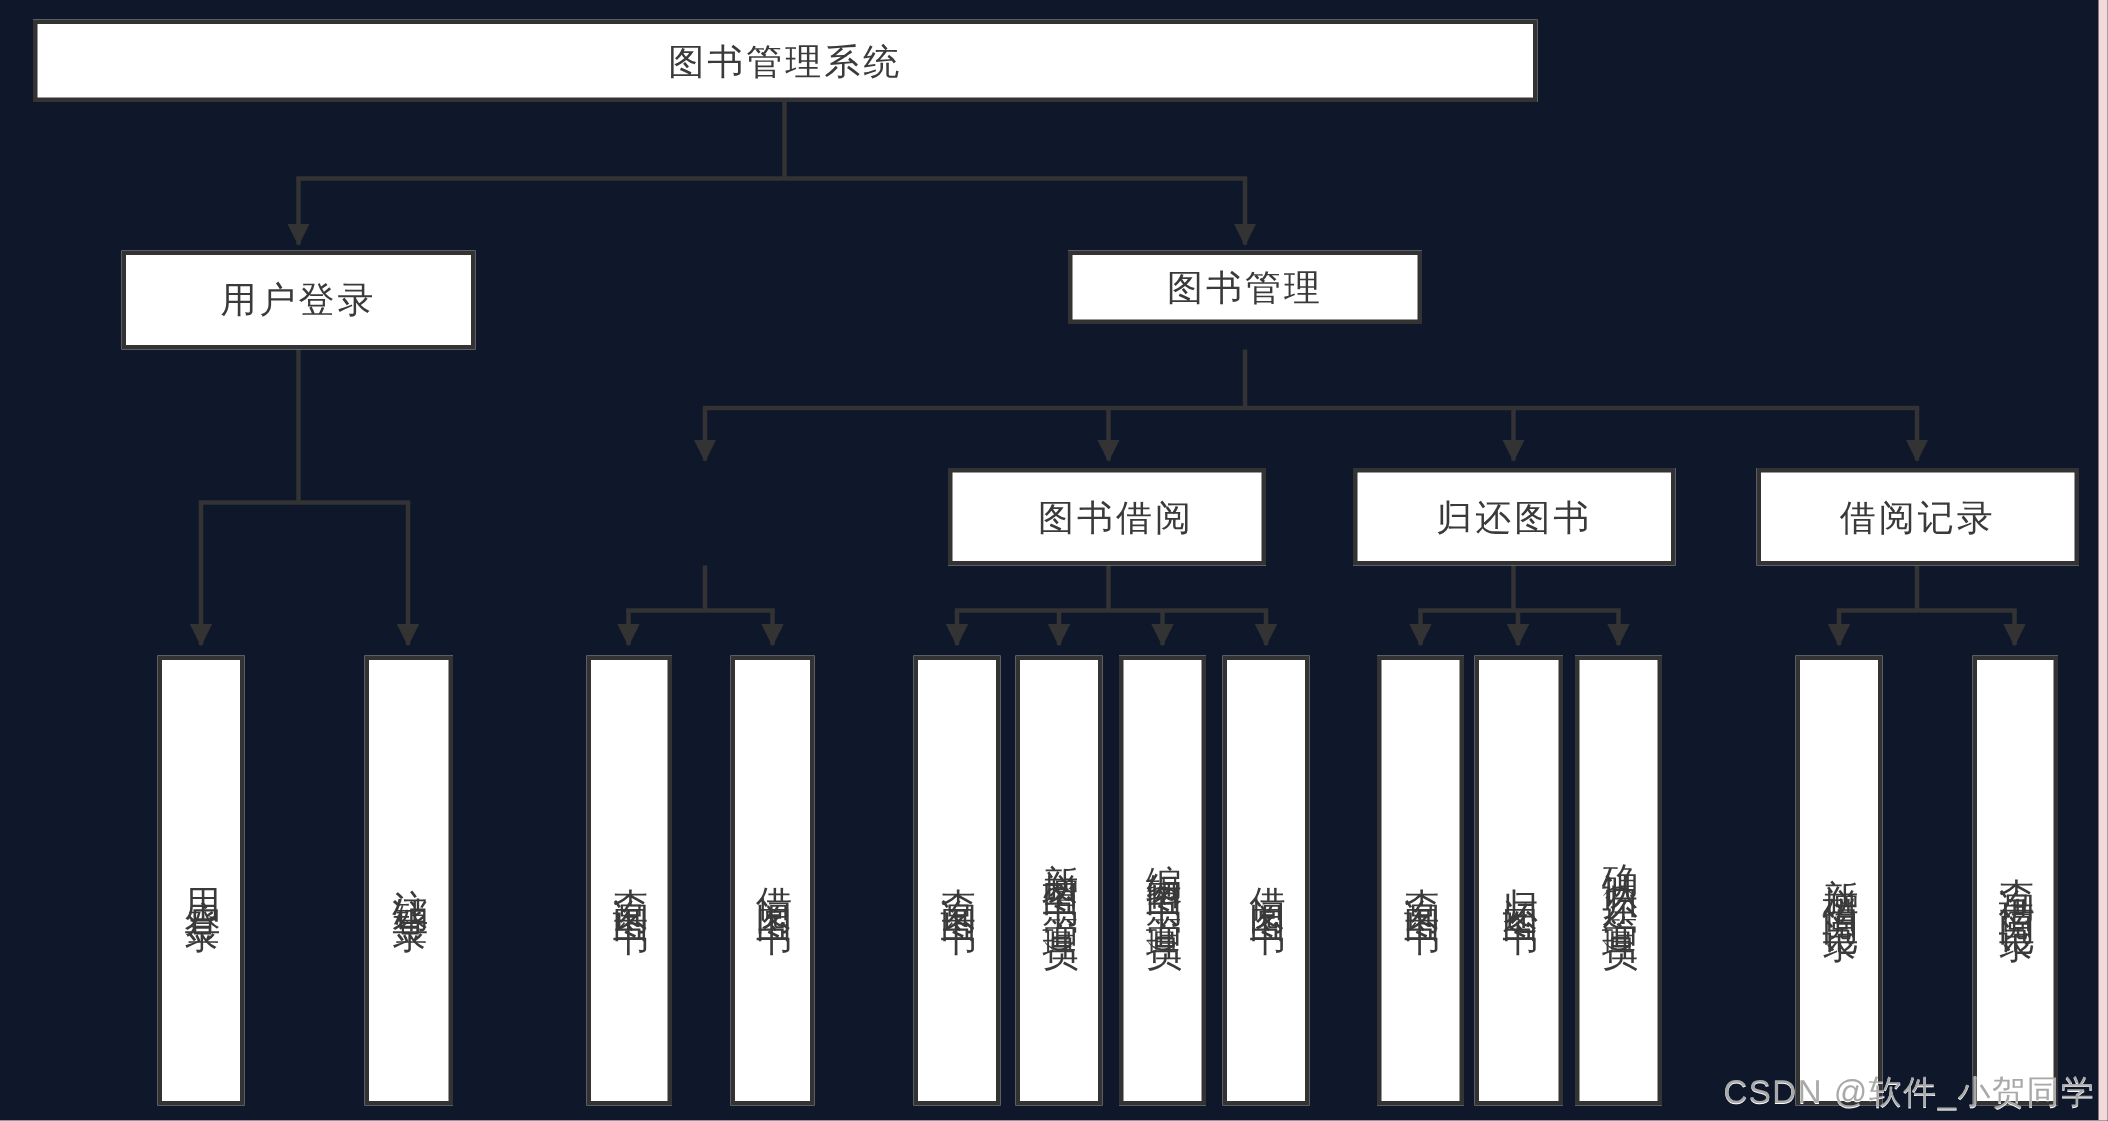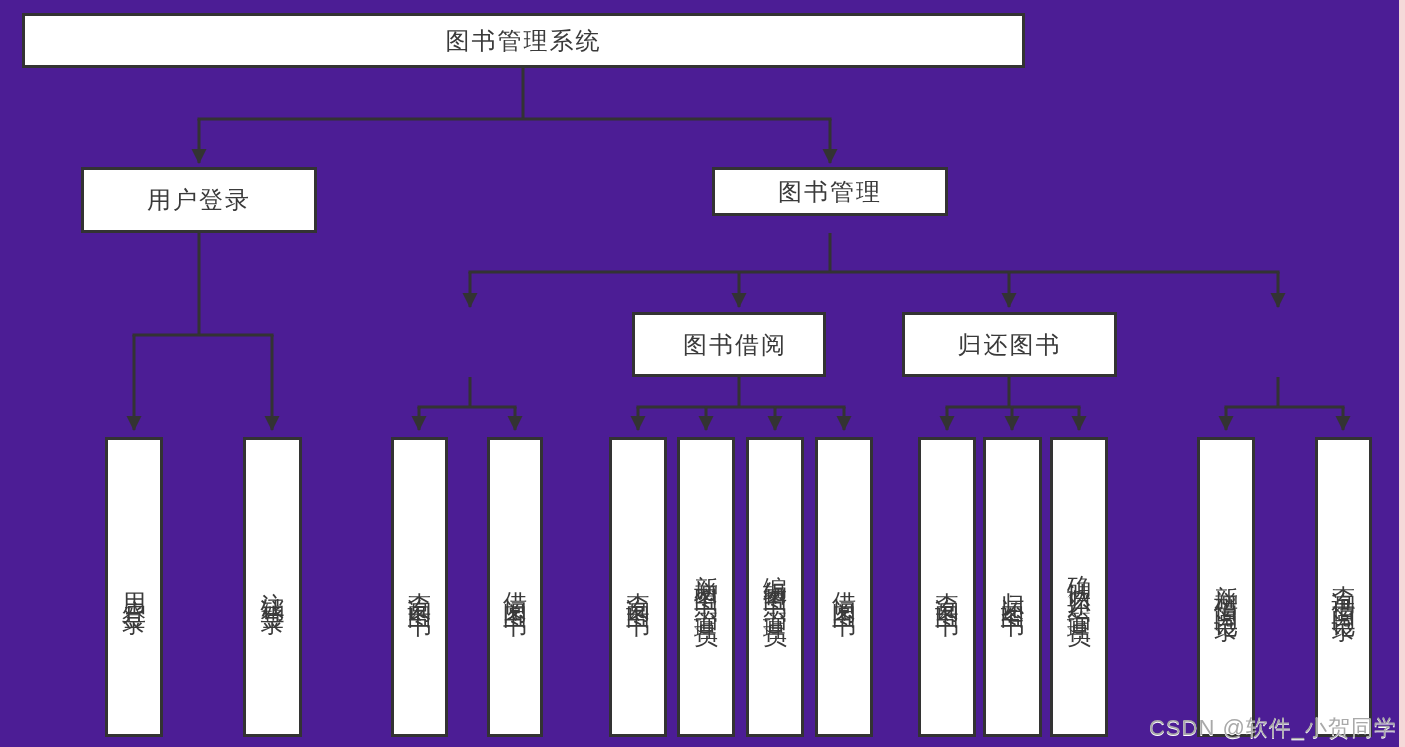--- a/index.html
+++ b/index.html
@@ -5,21 +5,21 @@
   html, body {
     margin: 0;
     padding: 0;
     background: #ffffff;
     font-family: "Liberation Sans", "DejaVu Sans", sans-serif;
   }
   #canvas {
     position: relative;
     width: 1405px;
     height: 747px;
-    background: #4c1d95;
+    background: #0f172a;
     overflow: hidden;
   }
   #wires {
     position: absolute;
     left: 0; top: 0;
     pointer-events: none;
   }
   .node {
     position: absolute;
     box-sizing: border-box;
@@ -109,22 +109,23 @@
       <line x1="1226" y1="407" x2="1226" y2="430" marker-end="url(#arrow)"></line>
       <line x1="1343" y1="407" x2="1343" y2="430" marker-end="url(#arrow)"></line>
     </g>
   </svg>
 
   <div class="node" style="left:22px; top:13px; width:1003px; height:55px;">图书管理系统</div>
 
   <div class="node" style="left:81px; top:167px; width:236px; height:66px;">用户登录</div>
   <div class="node" style="left:712px; top:167px; width:236px; height:49px;">图书管理</div>
 
-  <div class="node" style="left:632px; top:312px; width:194px; height:65px;padding-left:12px;">图书借阅</div>
+  <div class="node" style="left:632px; top:312px; width:212px; height:65px;padding-left:12px;">图书借阅</div>
   <div class="node" style="left:902px; top:312px; width:215px; height:65px;">归还图书</div>
+  <div class="node" style="left:1171px; top:312px; width:215px; height:65px;">借阅记录</div>
 
   <div class="node v" style="left:105px; top:437px; width:58px; height:300px;">用户登录</div>
   <div class="node v" style="left:243px; top:437px; width:59px; height:300px;">注销登录</div>
 
   <div class="node v" style="left:391px; top:437px; width:57px; height:300px;">查询图书</div>
   <div class="node v" style="left:487px; top:437px; width:56px; height:300px;">借阅图书</div>
 
   <div class="node v" style="left:609px; top:437px; width:58px; height:300px;">查询图书</div>
   <div class="node v" style="left:677px; top:437px; width:58px; height:300px;">新增图书（管理员）</div>
   <div class="node v" style="left:746px; top:437px; width:58px; height:300px;">编辑图书（管理员）</div>

